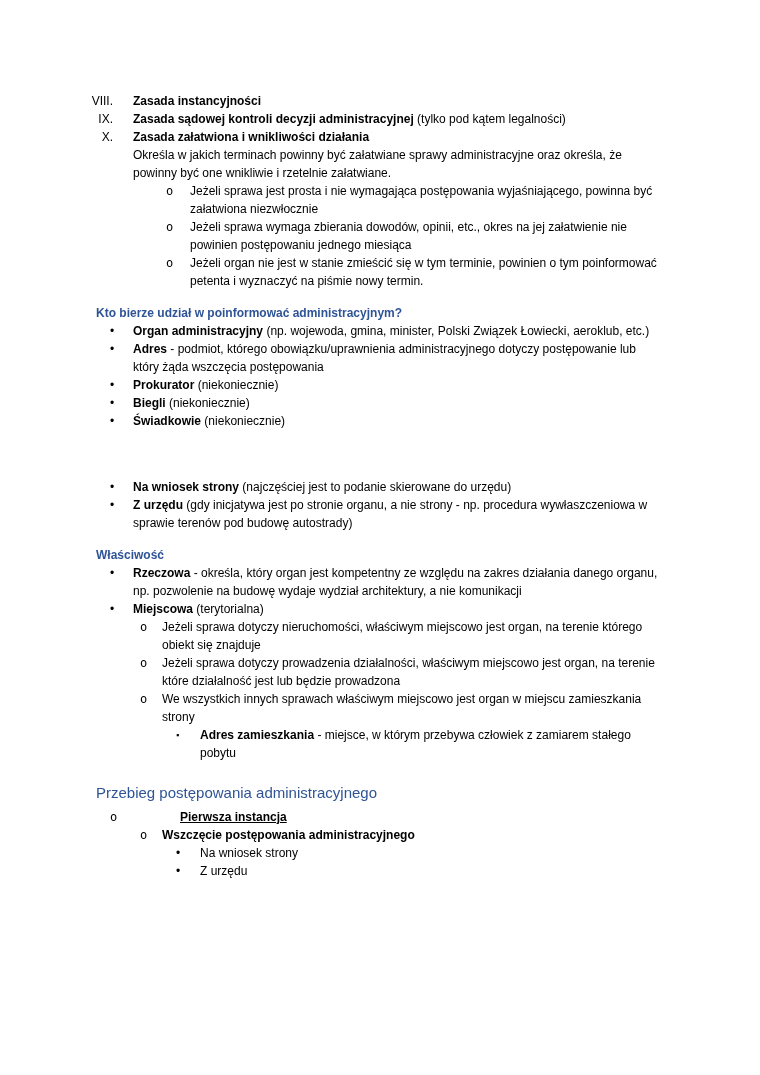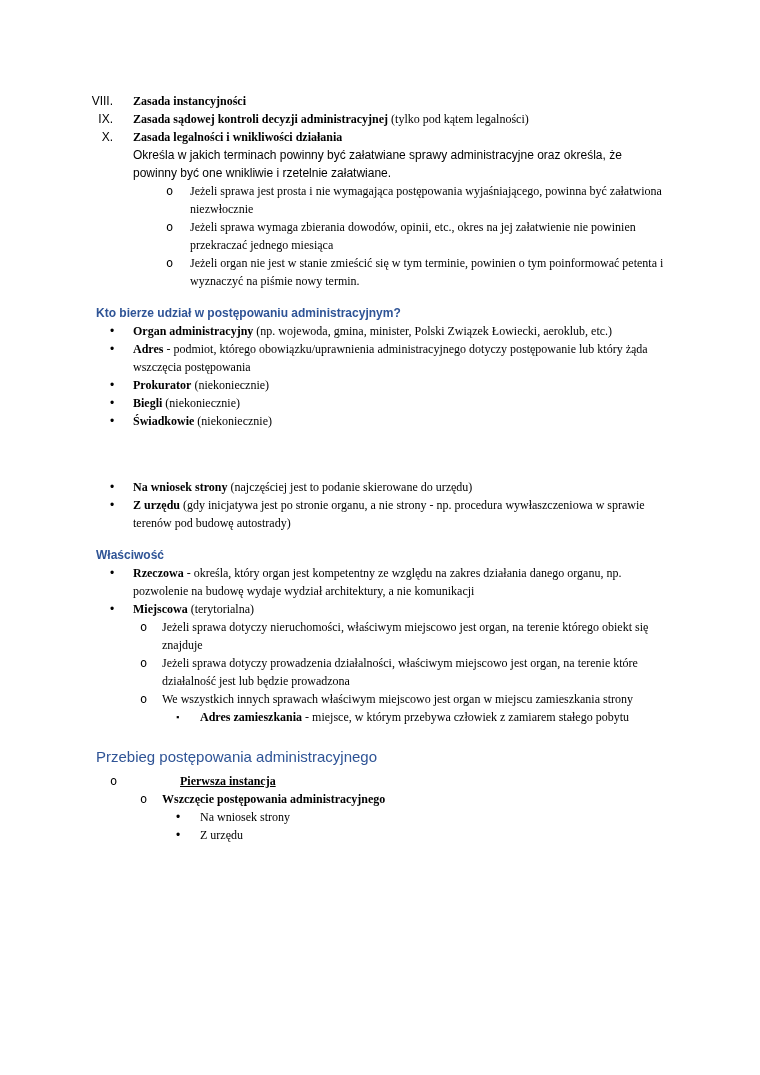--- a/index.html
+++ b/index.html
@@ -7,21 +7,21 @@
   body {
     background: var(--page-bg, #ffffff);
     font-family: "Liberation Sans", "DejaVu Sans", sans-serif;
     font-size: 12px;
     line-height: 1.5;
     color: #000;
     overflow: hidden;
   }
   .page { width: 760px; height: 809px; padding: 92px 95px 40px 85px; }
   .row { display: flex; align-items: flex-start; }
-  .txt { flex: 1; font-family: Liberation Serif, serif; }
+  .txt { flex: 1; }
   .b { font-weight: bold; }
   .u { text-decoration: underline; padding-left: 47px; }
   .num { flex: 0 0 28px; text-align: right; margin-right: 20px; }
   .cont { margin-left: 48px; }               
   .bullet { flex: 0 0 23px; }
   .bullet.w24 { flex: 0 0 24px; }
   .bullet.w22 { flex: 0 0 22px; }
   .c { font-family: "DejaVu Sans Mono", monospace; }
   .sq { font-size: 9px; line-height: 18px; }
   .lvl1 { margin-left: 25px; }               
@@ -56,39 +56,39 @@
     <div class="txt b">Zasada instancyjności</div>
   </div>
 
   <div class="row">
     <span class="num">IX.</span>
     <div class="txt"><span class="b">Zasada sądowej kontroli decyzji administracyjnej</span><span> (tylko pod kątem legalności)</span></div>
   </div>
 
   <div class="row">
     <span class="num">X.</span>
-    <div class="txt b">Zasada legalności i wnikliwości działania</div>
+    <div class="txt b">Zasada załatwiona i wnikliwości działania</div>
   </div>
   <div class="cont">Określa w jakich terminach powinny być załatwiane sprawy administracyjne oraz określa, że powinny być one wnikliwie i rzetelnie załatwiane.</div>
 
   <div class="row lvl2x">
     <span class="bullet w24 c">o</span>
     <div class="txt">Jeżeli sprawa jest prosta i nie wymagająca postępowania wyjaśniającego, powinna być załatwiona niezwłocznie</div>
   </div>
   <div class="row lvl2x">
     <span class="bullet w24 c">o</span>
-    <div class="txt">Jeżeli sprawa wymaga zbierania dowodów, opinii, etc., okres na jej załatwienie nie powinien przekraczać jednego miesiąca</div>
+    <div class="txt">Jeżeli sprawa wymaga zbierania dowodów, opinii, etc., okres na jej załatwienie nie powinien postępowaniu jednego miesiąca</div>
   </div>
   <div class="row lvl2x">
     <span class="bullet w24 c">o</span>
     <div class="txt">Jeżeli organ nie jest w stanie zmieścić się w tym terminie, powinien o tym poinformować petenta i wyznaczyć na piśmie nowy termin.</div>
   </div>
 
   <div class="sec-kto">
-    <div class="heading">Kto bierze udział w postępowaniu administracyjnym?</div>
+    <div class="heading">Kto bierze udział w poinformować administracyjnym?</div>
     <div class="row lvl1">
       <span class="bullet">•</span>
       <div class="txt"><span class="b">Organ administracyjny</span><span> (np. wojewoda, gmina, minister, Polski Związek Łowiecki, aeroklub, etc.)</span></div>
     </div>
     <div class="row lvl1">
       <span class="bullet">•</span>
       <div class="txt"><span class="b">Adres</span><span> - podmiot, którego obowiązku/uprawnienia administracyjnego dotyczy postępowanie lub który żąda wszczęcia postępowania</span></div>
     </div>
     <div class="row lvl1">
       <span class="bullet">•</span>

